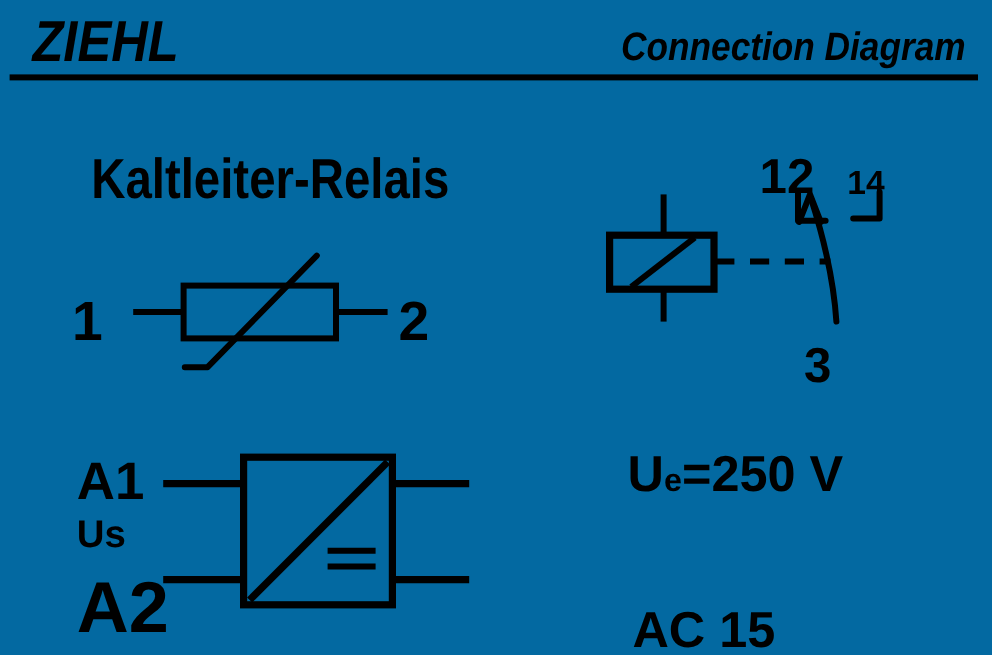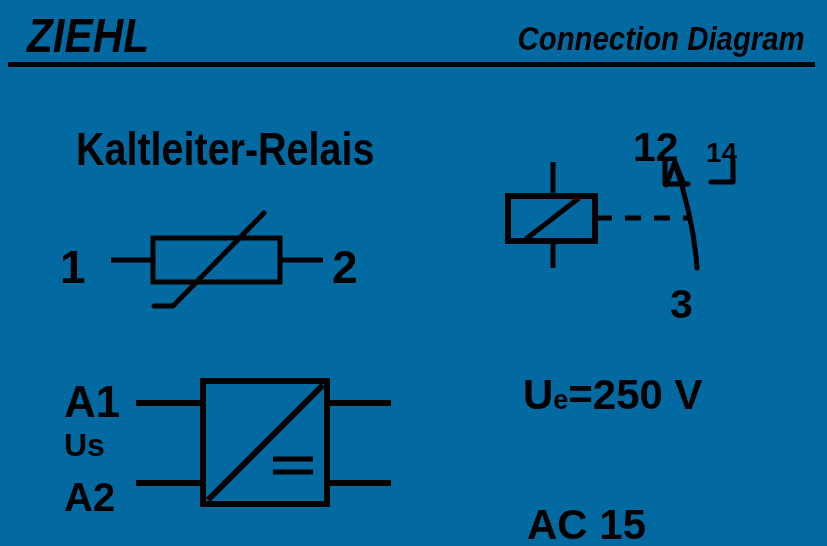--- a/index.html
+++ b/index.html
@@ -15,21 +15,21 @@
   #rule{position:absolute;left:8px;top:62px;width:807px;height:5px;background:#000;}
   #heading{left:76px;top:125px;font-size:47px;transform:scaleX(.84);transform-origin:0 0;}
   #term1{left:60px;top:244px;font-size:46px;}
   #term2{left:332px;top:244px;font-size:46px;}
   #ptcCaption{left:200px;top:293px;font-size:44px;}
   #term12{left:633px;top:127px;font-size:41px;}
   #term14{left:706px;top:139px;font-size:28px;}
   #term11{left:670px;top:284px;font-size:41px;}
   #termA1{left:64px;top:380px;font-size:44px;}
   #termUs{left:64px;top:429px;font-size:32px;}
-  #termA2{left:64px;top:477px;font-size:40px;}
+  #termA2{left:64px;top:477px;font-size:60px;}
   #rateUe{left:523px;top:374px;font-size:42px;}
   #rateIe{left:523px;top:424px;font-size:42px;}
   #rateAc{left:527px;top:472px;font-size:42px;margin-top:32px;}
   svg.art{position:absolute;left:0;top:0;width:827px;height:546px;}
   svg.art *{stroke:#000;fill:none;}
 </style>
 </head>
 <body>
 
 <div class="stage">

